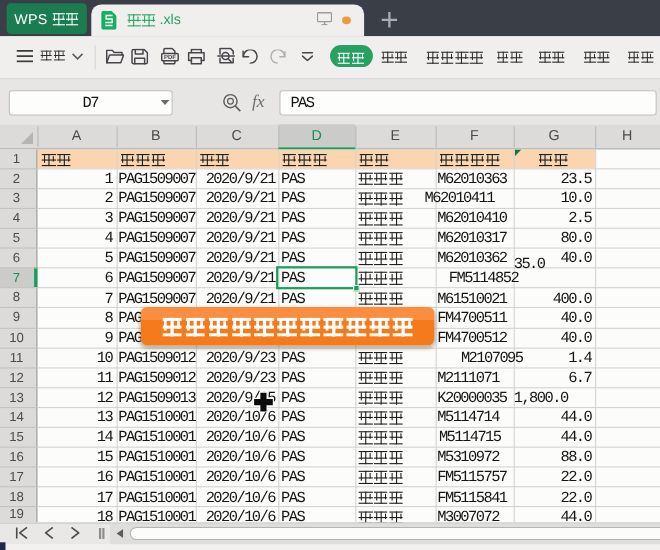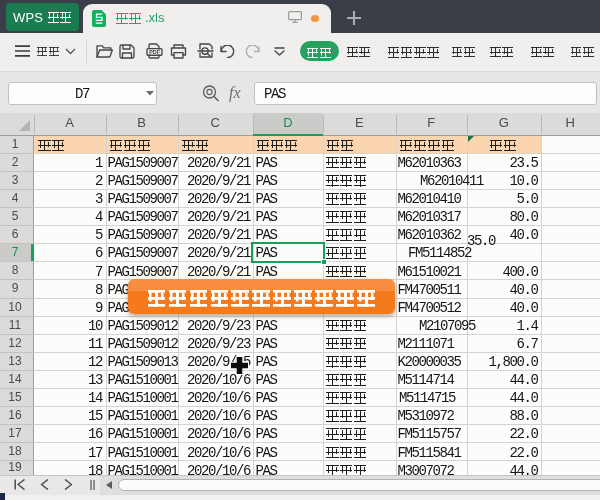--- a/index.html
+++ b/index.html
@@ -213,29 +213,29 @@
 <span class="a mono" style="left:177.8px;top:154.9px;width:72.2px;text-align:right;display:inline-block">2020/9/21</span>
 <span class="a mono" style="left:255.5px;top:154.9px">PAS</span>
 <span class="a" style="left:325.5px;top:154.2px;font-size:14px;color:#1d1d1b"><i class="z"></i><i class="z"></i><i class="z"></i></span>
 <span class="a mono" style="left:397.5px;top:154.9px">M62010363</span>
 <span class="a mono" style="left:467.0px;top:154.9px;width:70.5px;text-align:right;display:inline-block">23.5</span>
 <span class="a mono" style="left:33.5px;top:173.0px;width:68.5px;text-align:right;display:inline-block">2</span>
 <span class="a mono" style="left:107.5px;top:173.0px">PAG1509007</span>
 <span class="a mono" style="left:177.8px;top:173.0px;width:72.2px;text-align:right;display:inline-block">2020/9/21</span>
 <span class="a mono" style="left:255.5px;top:173.0px">PAS</span>
 <span class="a" style="left:325.5px;top:172.3px;font-size:14px;color:#1d1d1b"><i class="z"></i><i class="z"></i><i class="z"></i></span>
-<span class="a mono" style="left:420px;top:173.0px">M62010411</span>
+<span class="a mono" style="left:386px;top:173.0px">M62010411</span>
 <span class="a mono" style="left:467.0px;top:173.0px;width:70.5px;text-align:right;display:inline-block">10.0</span>
 <span class="a mono" style="left:33.5px;top:191.1px;width:68.5px;text-align:right;display:inline-block">3</span>
 <span class="a mono" style="left:107.5px;top:191.1px">PAG1509007</span>
 <span class="a mono" style="left:177.8px;top:191.1px;width:72.2px;text-align:right;display:inline-block">2020/9/21</span>
 <span class="a mono" style="left:255.5px;top:191.1px">PAS</span>
 <span class="a" style="left:325.5px;top:190.4px;font-size:14px;color:#1d1d1b"><i class="z"></i><i class="z"></i><i class="z"></i></span>
 <span class="a mono" style="left:397.5px;top:191.1px">M62010410</span>
-<span class="a mono" style="left:467.0px;top:191.1px;width:70.5px;text-align:right;display:inline-block">5.0</span>
+<span class="a mono" style="left:467.0px;top:191.1px;width:70.5px;text-align:right;display:inline-block">2.5</span>
 <span class="a mono" style="left:33.5px;top:209.2px;width:68.5px;text-align:right;display:inline-block">4</span>
 <span class="a mono" style="left:107.5px;top:209.2px">PAG1509007</span>
 <span class="a mono" style="left:177.8px;top:209.2px;width:72.2px;text-align:right;display:inline-block">2020/9/21</span>
 <span class="a mono" style="left:255.5px;top:209.2px">PAS</span>
 <span class="a" style="left:325.5px;top:208.5px;font-size:14px;color:#1d1d1b"><i class="z"></i><i class="z"></i><i class="z"></i></span>
 <span class="a mono" style="left:397.5px;top:209.2px">M62010317</span>
 <span class="a mono" style="left:467.0px;top:209.2px;width:70.5px;text-align:right;display:inline-block">80.0</span>
 <span class="a mono" style="left:33.5px;top:227.3px;width:68.5px;text-align:right;display:inline-block">5</span>
 <span class="a mono" style="left:107.5px;top:227.3px">PAG1509007</span>
 <span class="a mono" style="left:177.8px;top:227.3px;width:72.2px;text-align:right;display:inline-block">2020/9/21</span>
@@ -284,21 +284,21 @@
 <span class="a mono" style="left:255.5px;top:335.9px">PAS</span>
 <span class="a" style="left:325.5px;top:335.2px;font-size:14px;color:#1d1d1b"><i class="z"></i><i class="z"></i><i class="z"></i></span>
 <span class="a mono" style="left:397.5px;top:335.9px">M2111071</span>
 <span class="a mono" style="left:467.0px;top:335.9px;width:70.5px;text-align:right;display:inline-block">6.7</span>
 <span class="a mono" style="left:33.5px;top:354.0px;width:68.5px;text-align:right;display:inline-block">12</span>
 <span class="a mono" style="left:107.5px;top:354.0px">PAG1509013</span>
 <span class="a mono" style="left:177.8px;top:354.0px;width:72.2px;text-align:right;display:inline-block">2020/9/25</span>
 <span class="a mono" style="left:255.5px;top:354.0px">PAS</span>
 <span class="a" style="left:325.5px;top:353.3px;font-size:14px;color:#1d1d1b"><i class="z"></i><i class="z"></i><i class="z"></i></span>
 <span class="a mono" style="left:397.5px;top:354.0px">K20000035</span>
-<span class="a mono" style="left:467.0px;top:354.0px;width:70.5px;text-align:right;display:inline-block">1,800.0</span>
+<span class="a mono" style="left:467.0px;top:354.0px;width:70.5px;display:inline-block">1,800.0</span>
 <span class="a mono" style="left:33.5px;top:372.1px;width:68.5px;text-align:right;display:inline-block">13</span>
 <span class="a mono" style="left:107.5px;top:372.1px">PAG1510001</span>
 <span class="a mono" style="left:177.8px;top:372.1px;width:72.2px;text-align:right;display:inline-block">2020/10/6</span>
 <span class="a mono" style="left:255.5px;top:372.1px">PAS</span>
 <span class="a" style="left:325.5px;top:371.4px;font-size:14px;color:#1d1d1b"><i class="z"></i><i class="z"></i><i class="z"></i></span>
 <span class="a mono" style="left:397.5px;top:372.1px">M5114714</span>
 <span class="a mono" style="left:467.0px;top:372.1px;width:70.5px;text-align:right;display:inline-block">44.0</span>
 <span class="a mono" style="left:33.5px;top:390.2px;width:68.5px;text-align:right;display:inline-block">14</span>
 <span class="a mono" style="left:107.5px;top:390.2px">PAG1510001</span>
 <span class="a mono" style="left:177.8px;top:390.2px;width:72.2px;text-align:right;display:inline-block">2020/10/6</span>

